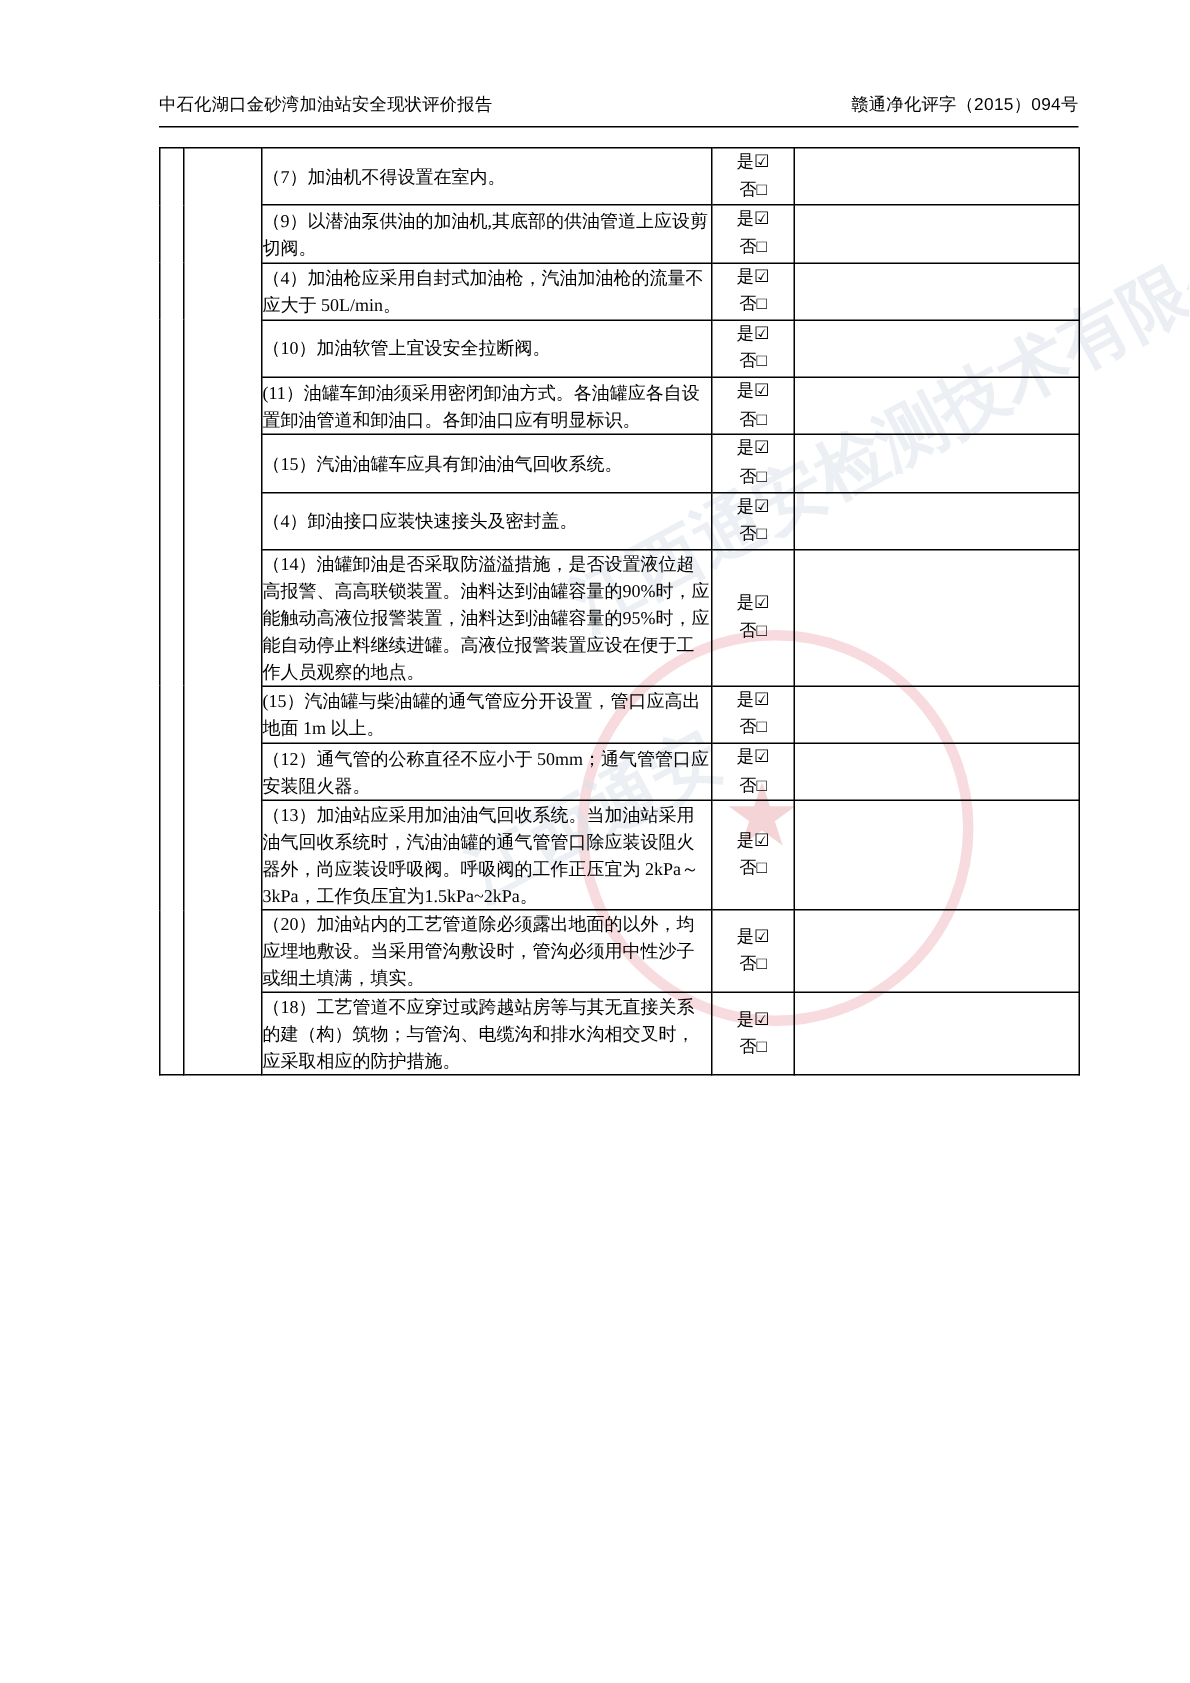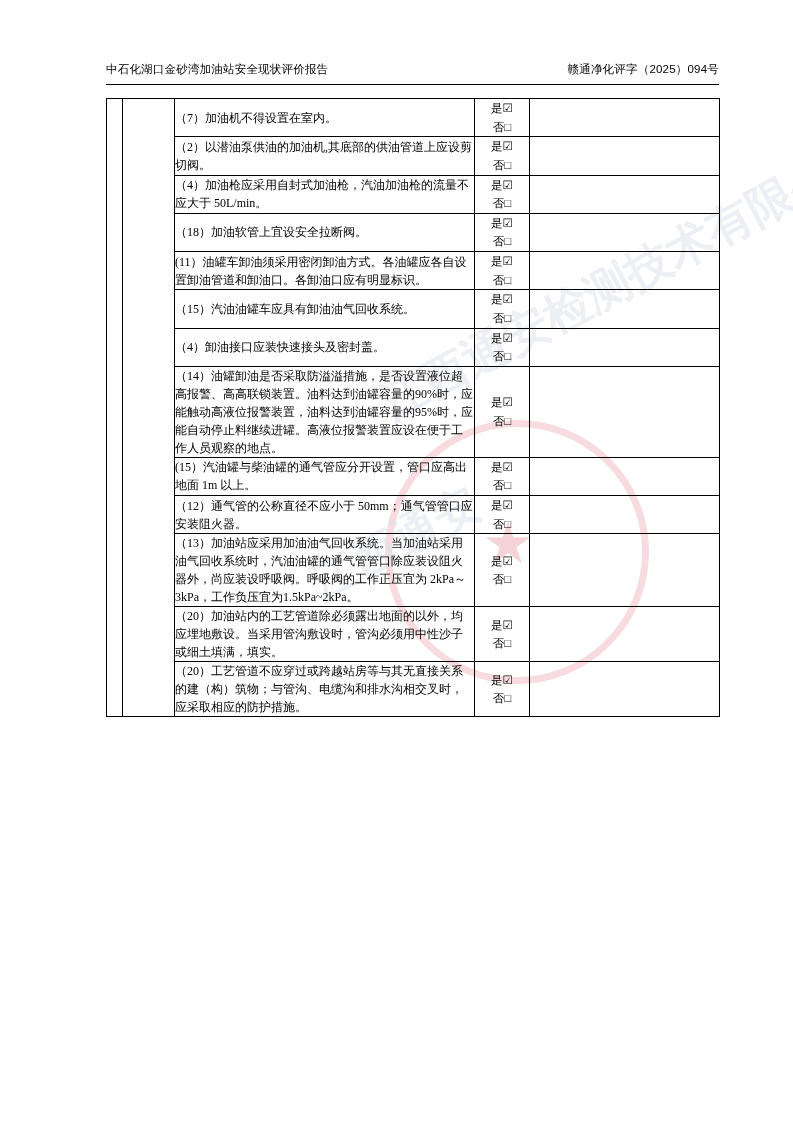--- a/index.html
+++ b/index.html
@@ -150,21 +150,21 @@
     font-family: "Liberation Serif", serif;
   }
 </style>
 </head>
 <body>
 
 <div class="page">
 
   <div class="header">
     <span class="left">中石化湖口金砂湾加油站安全现状评价报告</span>
-    <span class="right">赣通净化评字（2025）094号</span>
+    <span class="right">赣通净化评字（2015）094号</span>
   </div>
   <div class="header-rule"></div>
 
   <div class="watermark">
     <div class="wm-ring"></div>
     <div class="wm-star">★</div>
     <div class="wm-text-1">江西通安检测技术有限公司</div>
     <div class="wm-text-2">江西通安</div>
   </div>
 
@@ -181,37 +181,37 @@
         <td rowspan="13"></td>
         <td rowspan="13"></td>
         <td class="itemtext">（7）加油机不得设置在室内。</td>
         <td class="judge">
           <span class="ln">是☑</span>
           <span class="ln">否□</span>
         </td>
         <td class="notecell"></td>
       </tr>
       <tr>
-        <td class="itemtext">（2）以潜油泵供油的加油机,其底部的供油管道上应设剪切阀。</td>
+        <td class="itemtext">（9）以潜油泵供油的加油机,其底部的供油管道上应设剪切阀。</td>
         <td class="judge">
           <span class="ln">是☑</span>
           <span class="ln">否□</span>
         </td>
         <td class="notecell"></td>
       </tr>
       <tr>
         <td class="itemtext">（4）加油枪应采用自封式加油枪，汽油加油枪的流量不应大于 50L/min。</td>
         <td class="judge">
           <span class="ln">是☑</span>
           <span class="ln">否□</span>
         </td>
         <td class="notecell"></td>
       </tr>
       <tr>
-        <td class="itemtext">（18）加油软管上宜设安全拉断阀。</td>
+        <td class="itemtext">（10）加油软管上宜设安全拉断阀。</td>
         <td class="judge">
           <span class="ln">是☑</span>
           <span class="ln">否□</span>
         </td>
         <td class="notecell"></td>
       </tr>
       <tr>
         <td class="itemtext">(11）油罐车卸油须采用密闭卸油方式。各油罐应各自设置卸油管道和卸油口。各卸油口应有明显标识。</td>
         <td class="judge">
           <span class="ln">是☑</span>
@@ -269,21 +269,21 @@
       </tr>
       <tr>
         <td class="itemtext">（20）加油站内的工艺管道除必须露出地面的以外，均应埋地敷设。当采用管沟敷设时，管沟必须用中性沙子或细土填满，填实。</td>
         <td class="judge">
           <span class="ln">是☑</span>
           <span class="ln">否□</span>
         </td>
         <td class="notecell"></td>
       </tr>
       <tr>
-        <td class="itemtext">（20）工艺管道不应穿过或跨越站房等与其无直接关系的建（构）筑物；与管沟、电缆沟和排水沟相交叉时，应采取相应的防护措施。</td>
+        <td class="itemtext">（18）工艺管道不应穿过或跨越站房等与其无直接关系的建（构）筑物；与管沟、电缆沟和排水沟相交叉时，应采取相应的防护措施。</td>
         <td class="judge">
           <span class="ln">是☑</span>
           <span class="ln">否□</span>
         </td>
         <td class="notecell"></td>
       </tr>
     </tbody>
   </table>
 
 

